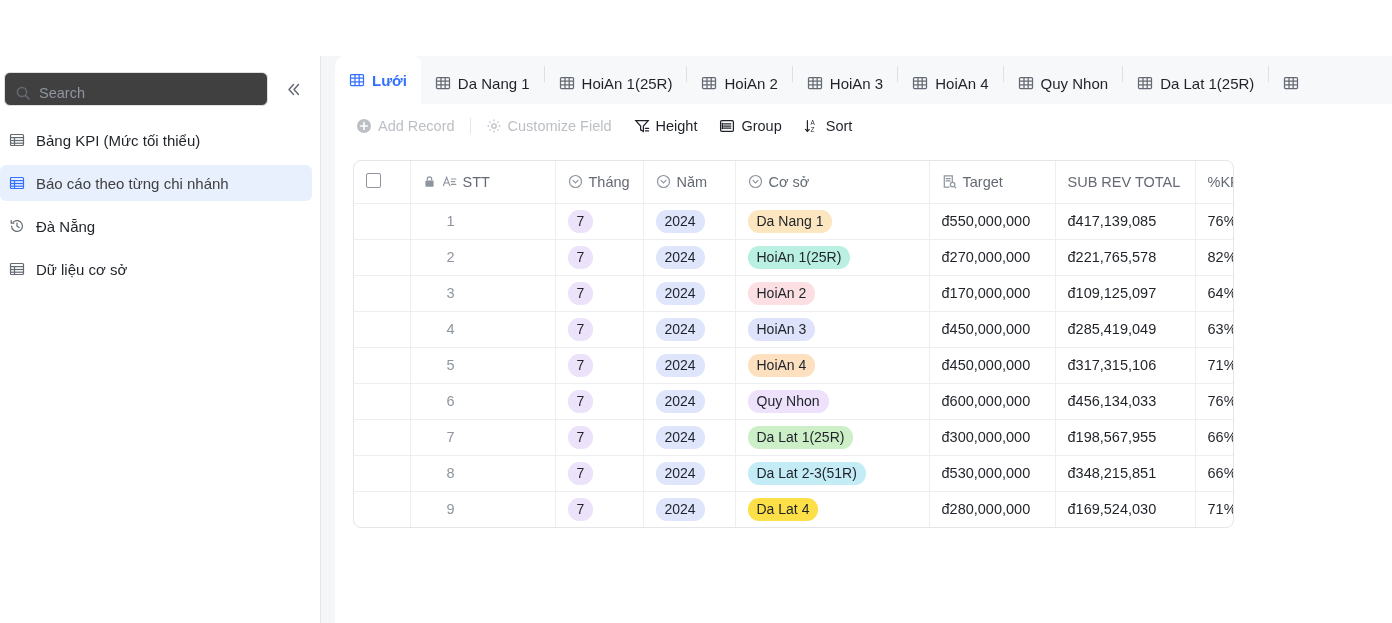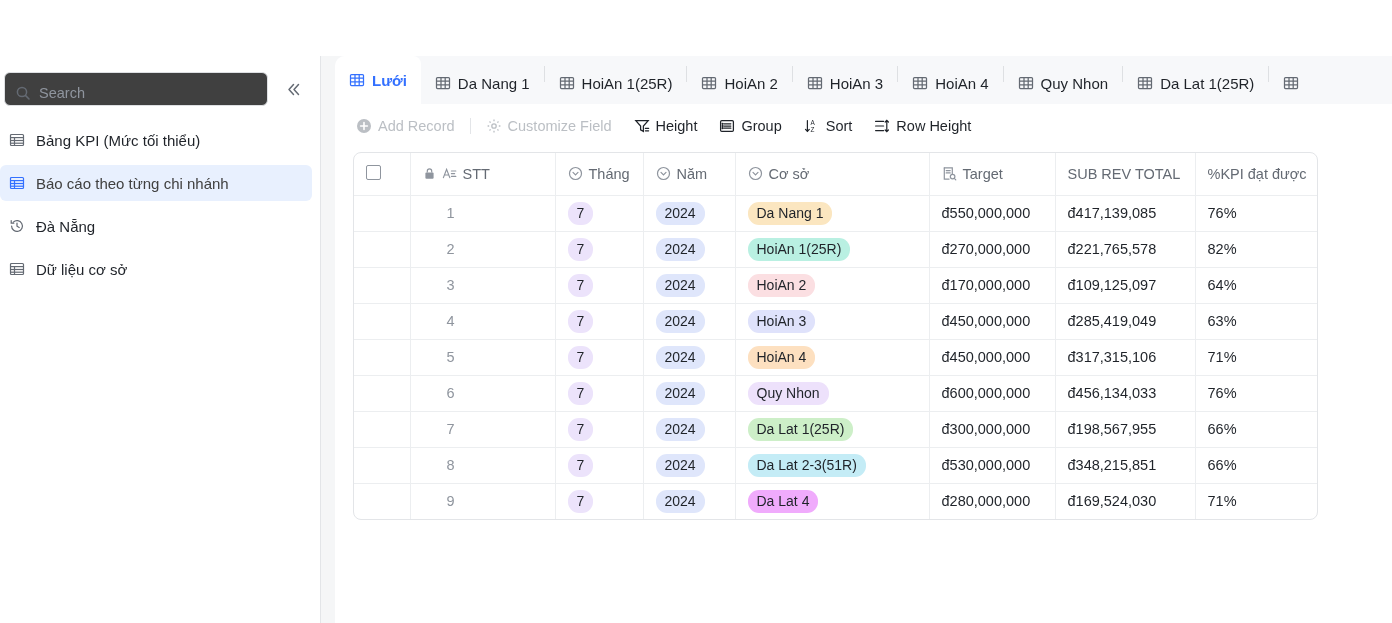--- a/index.html
+++ b/index.html
@@ -99,21 +99,21 @@
   .tool {
     display: flex; align-items: center; font-size: 14.5px; color: #1f2329;
     padding: 0 11px; height: 30px; border-radius: 5px; cursor: pointer; white-space: nowrap;
   }
   .tool.disabled { color: #bbbfc4; cursor: default; }
   .tool .t-icon { margin-right: 6px; display: flex; align-items: center; }
   .tool-sep { width: 1px; height: 16px; background: #e3e5e8; margin: 0 4px; }
 
   
   .table-wrap {
-    margin: 4px 0 0 18px; width: 965px; border: 1px solid #e3e5e8;
+    margin: 12px 0 0 18px; width: 881px; border: 1px solid #e3e5e8;
     border-radius: 8px; background: #fff; overflow: hidden;
   }
   table.grid { border-collapse: collapse; width: 100%; table-layout: fixed; }
   table.grid th, table.grid td {
     border-right: 1px solid #eceef0; border-bottom: 1px solid #eceef0;
     height: 36px; padding: 0 12px; font-weight: 400; text-align: left;
     font-size: 14.5px; color: #1f2329; vertical-align: middle;
   }
   table.grid th { height: 42px; color: #646a73; font-size: 14.5px; }
   table.grid tr:last-child td { border-bottom: none; }
@@ -387,31 +387,20 @@
         </div>
         <div class="tool">
           <span class="t-icon">
             <svg width="16" height="16" viewBox="0 0 16 16" fill="none" stroke="#1f2329" stroke-width="1.2" stroke-linecap="round">
               <path d="M3.4 2.6v10.8M1.5 11.4l1.9 2 1.9-2"></path>
               <text x="6.6" y="7.4" font-size="6.4" fill="#1f2329" stroke="none" font-family="Liberation Sans, sans-serif">A</text>
               <text x="6.6" y="14.2" font-size="6.4" fill="#1f2329" stroke="none" font-family="Liberation Sans, sans-serif">Z</text>
             </svg>
           </span>
           <span>Sort</span>
-        </div>
-        <div class="tool">
-          <span class="t-icon">
-            <svg width="16" height="16" viewBox="0 0 16 16" fill="none" stroke="#1f2329" stroke-width="1.2" stroke-linecap="round">
-              <line x1="1.6" y1="3.4" x2="9.6" y2="3.4"></line>
-                <line x1="1.6" y1="8" x2="9.6" y2="8"></line>
-                <line x1="1.6" y1="12.6" x2="9.6" y2="12.6"></line>
-              <path d="M12.8 2.4v11.2M11.2 4l1.6-1.6L14.4 4M11.2 12l1.6 1.6L14.4 12"></path>
-            </svg>
-          </span>
-          <span>Row Height</span>
         </div>
       </div>
 
       <div class="table-wrap">
         <table class="grid">
           <colgroup>
             <col class="col-chk">
               <col class="col-stt">
               <col class="col-thang">
               <col class="col-nam">
@@ -583,21 +572,21 @@
                 <td><span class="chip" style="background:#c4ecf6">Da Lat 2-3(51R)</span></td>
                 <td class="num">đ530,000,000</td>
                 <td class="num">đ348,215,851</td>
                 <td class="pct">66%</td>
               </tr>
               <tr>
                 <td></td>
                 <td><span class="stt">9</span></td>
                 <td><span class="chip" style="background:#ece3fb">7</span></td>
                 <td><span class="chip" style="background:#dfe6fb">2024</span></td>
-                <td><span class="chip" style="background:#f0abfc">Da Lat 4</span></td>
+                <td><span class="chip" style="background:#fde047">Da Lat 4</span></td>
                 <td class="num">đ280,000,000</td>
                 <td class="num">đ169,524,030</td>
                 <td class="pct">71%</td>
               </tr>
             </tbody>
         </table>
       </div>
 
     </div>
   </div>

